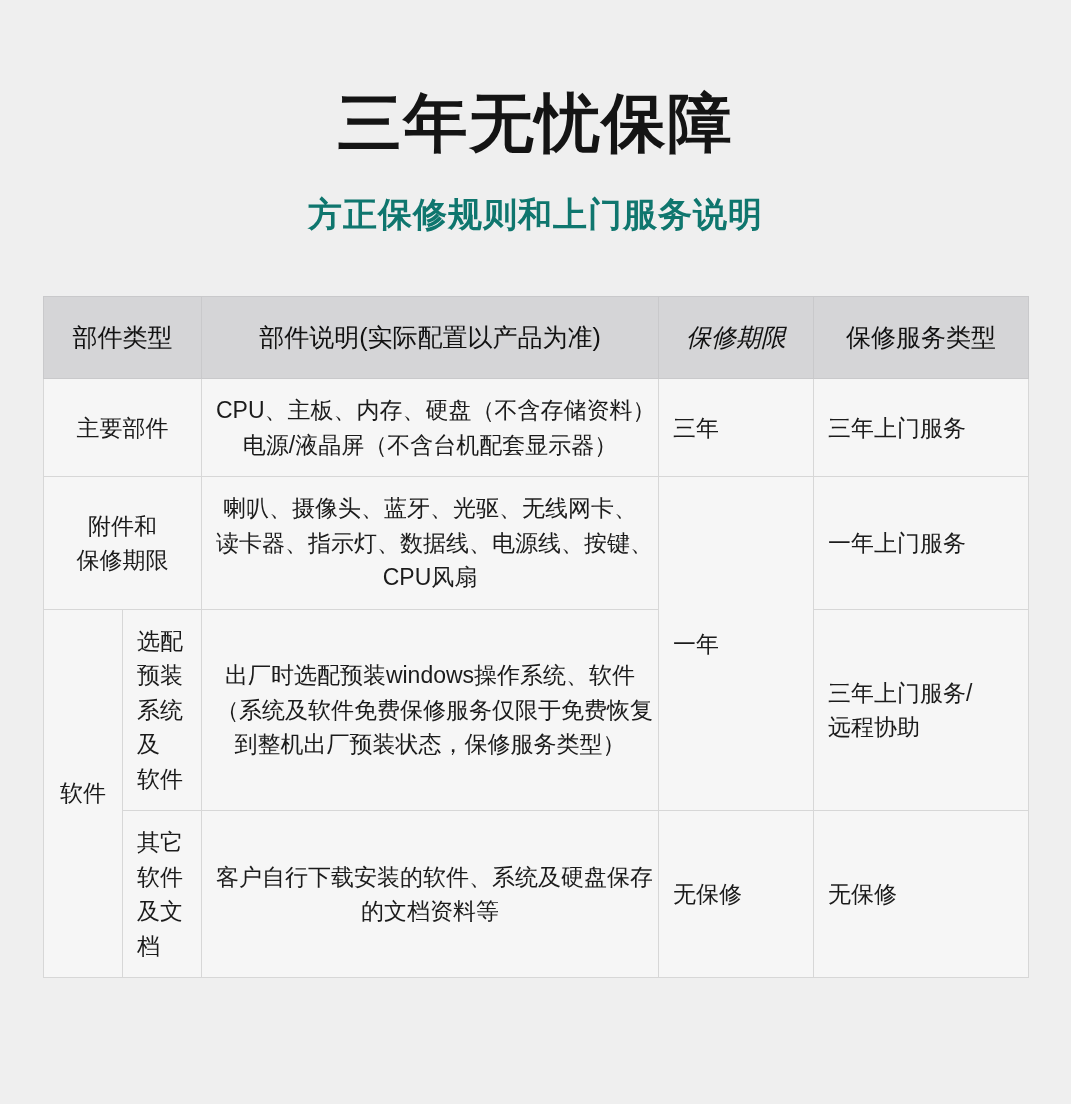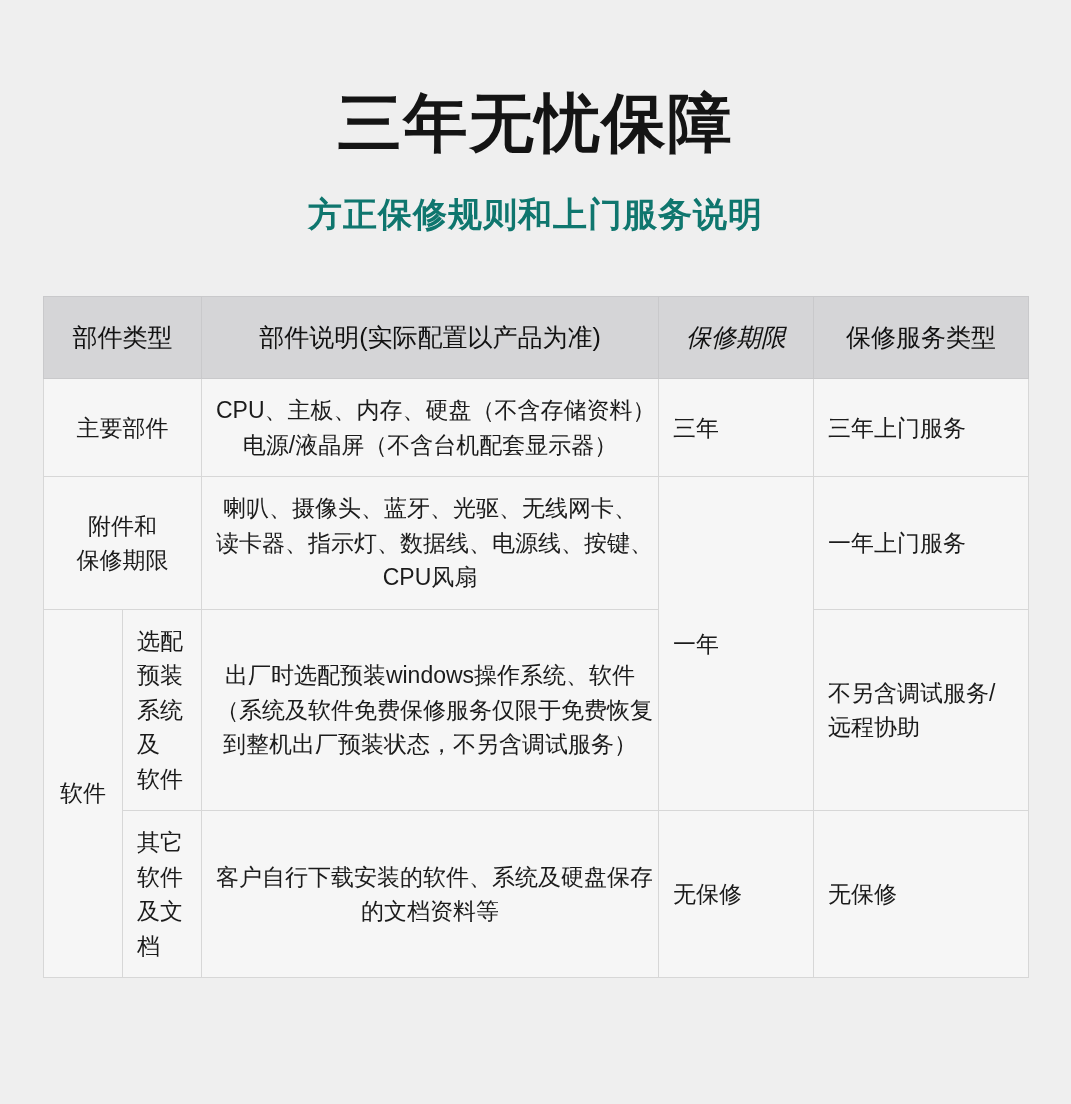--- a/index.html
+++ b/index.html
@@ -152,24 +152,24 @@
           <td class="soft-label" rowspan="2">软件</td>
           <td class="sub-label">
             <div>选配</div>
             <div>预装</div>
             <div>系统及</div>
             <div>软件</div>
           </td>
           <td class="desc-cell nowrap-lines">
             <div>出厂时选配预装windows操作系统、软件</div>
             <div>（系统及软件免费保修服务仅限于免费恢复</div>
-            <div>到整机出厂预装状态，不另含调试服务）</div>
+            <div>到整机出厂预装状态，保修服务类型）</div>
           </td>
           <td class="center">
-            <div>不另含调试服务/</div>
+            <div>三年上门服务/</div>
             <div>远程协助</div>
           </td>
         </tr>
 
         <tr>
           <td class="sub-label">
             <div>其它</div>
             <div>软件</div>
             <div>及文档</div>
           </td>

